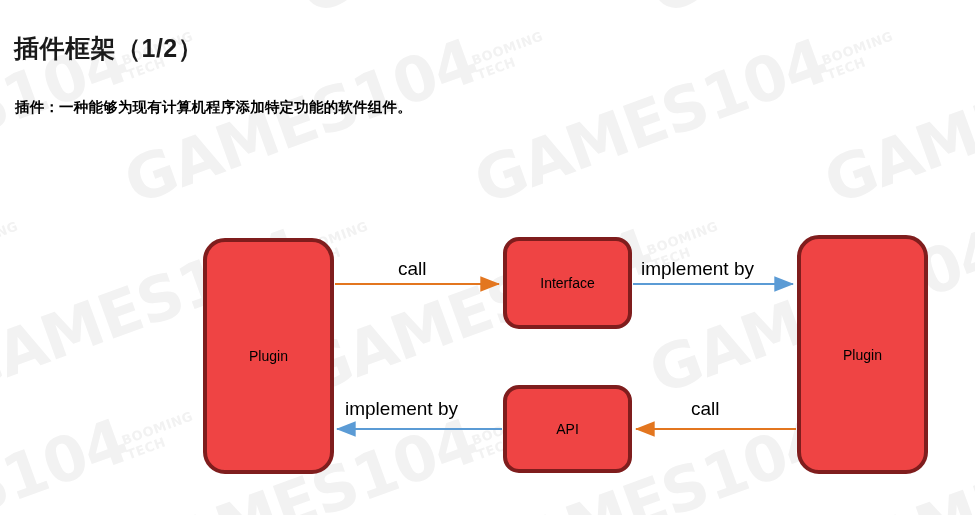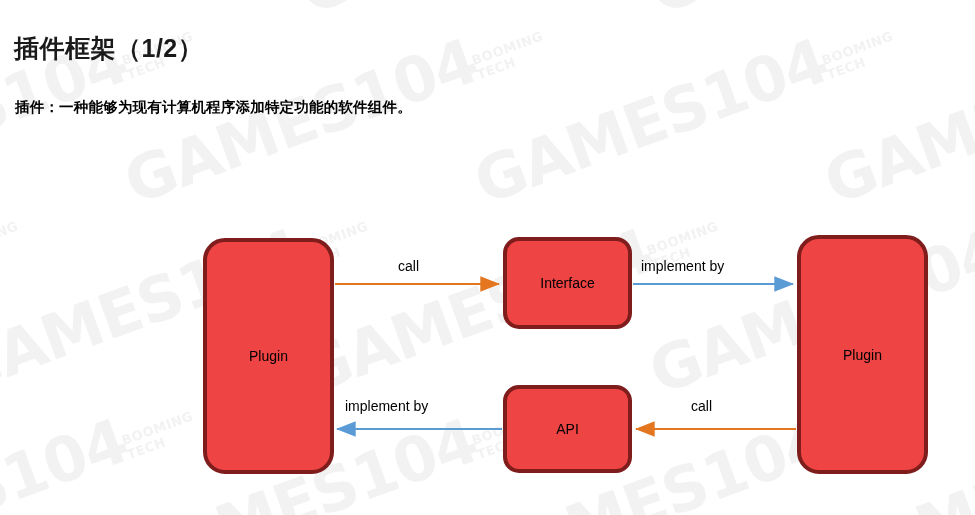--- a/index.html
+++ b/index.html
@@ -97,21 +97,21 @@
   #node-plugin  { left: 797px; top: 235px; width: 131px; height: 239px; border-radius: 22px; text-align: right; }
 
   #arrow-svg {
     position: absolute;
     left: 0; top: 0;
     width: 975px; height: 515px;
     z-index: 1;
   }
   .edge-label {
     position: absolute;
-    font-size: 14px;
+    font-size: 19px;
     color: #000000;
     white-space: nowrap;
     font-family: "Liberation Sans", sans-serif;
     z-index: 2;
   }
   #label-call-top      { left: 398px; top: 258px; }
   #label-implement-top { left: 641px; top: 258px; }
   #label-implement-bot { left: 345px; top: 398px; }
   #label-call-bot      { left: 691px; top: 398px; }
 </style>

